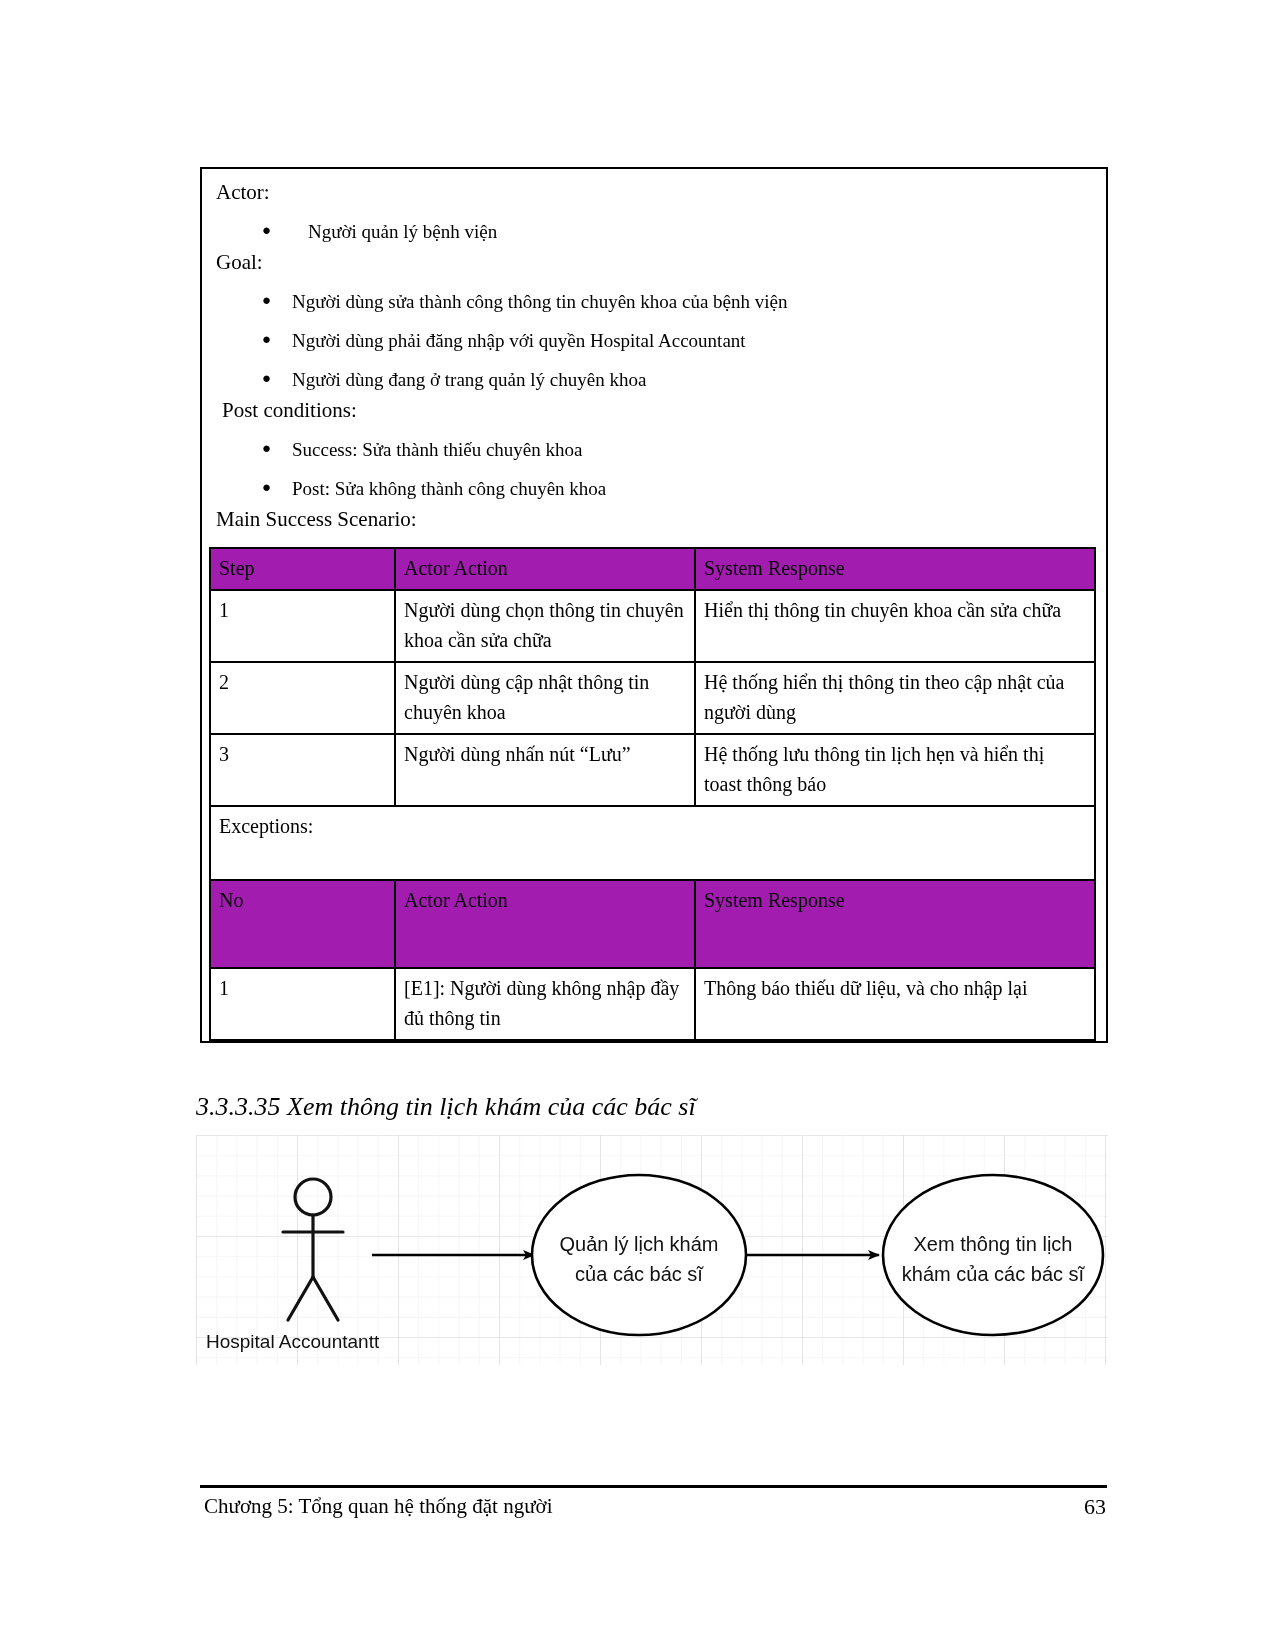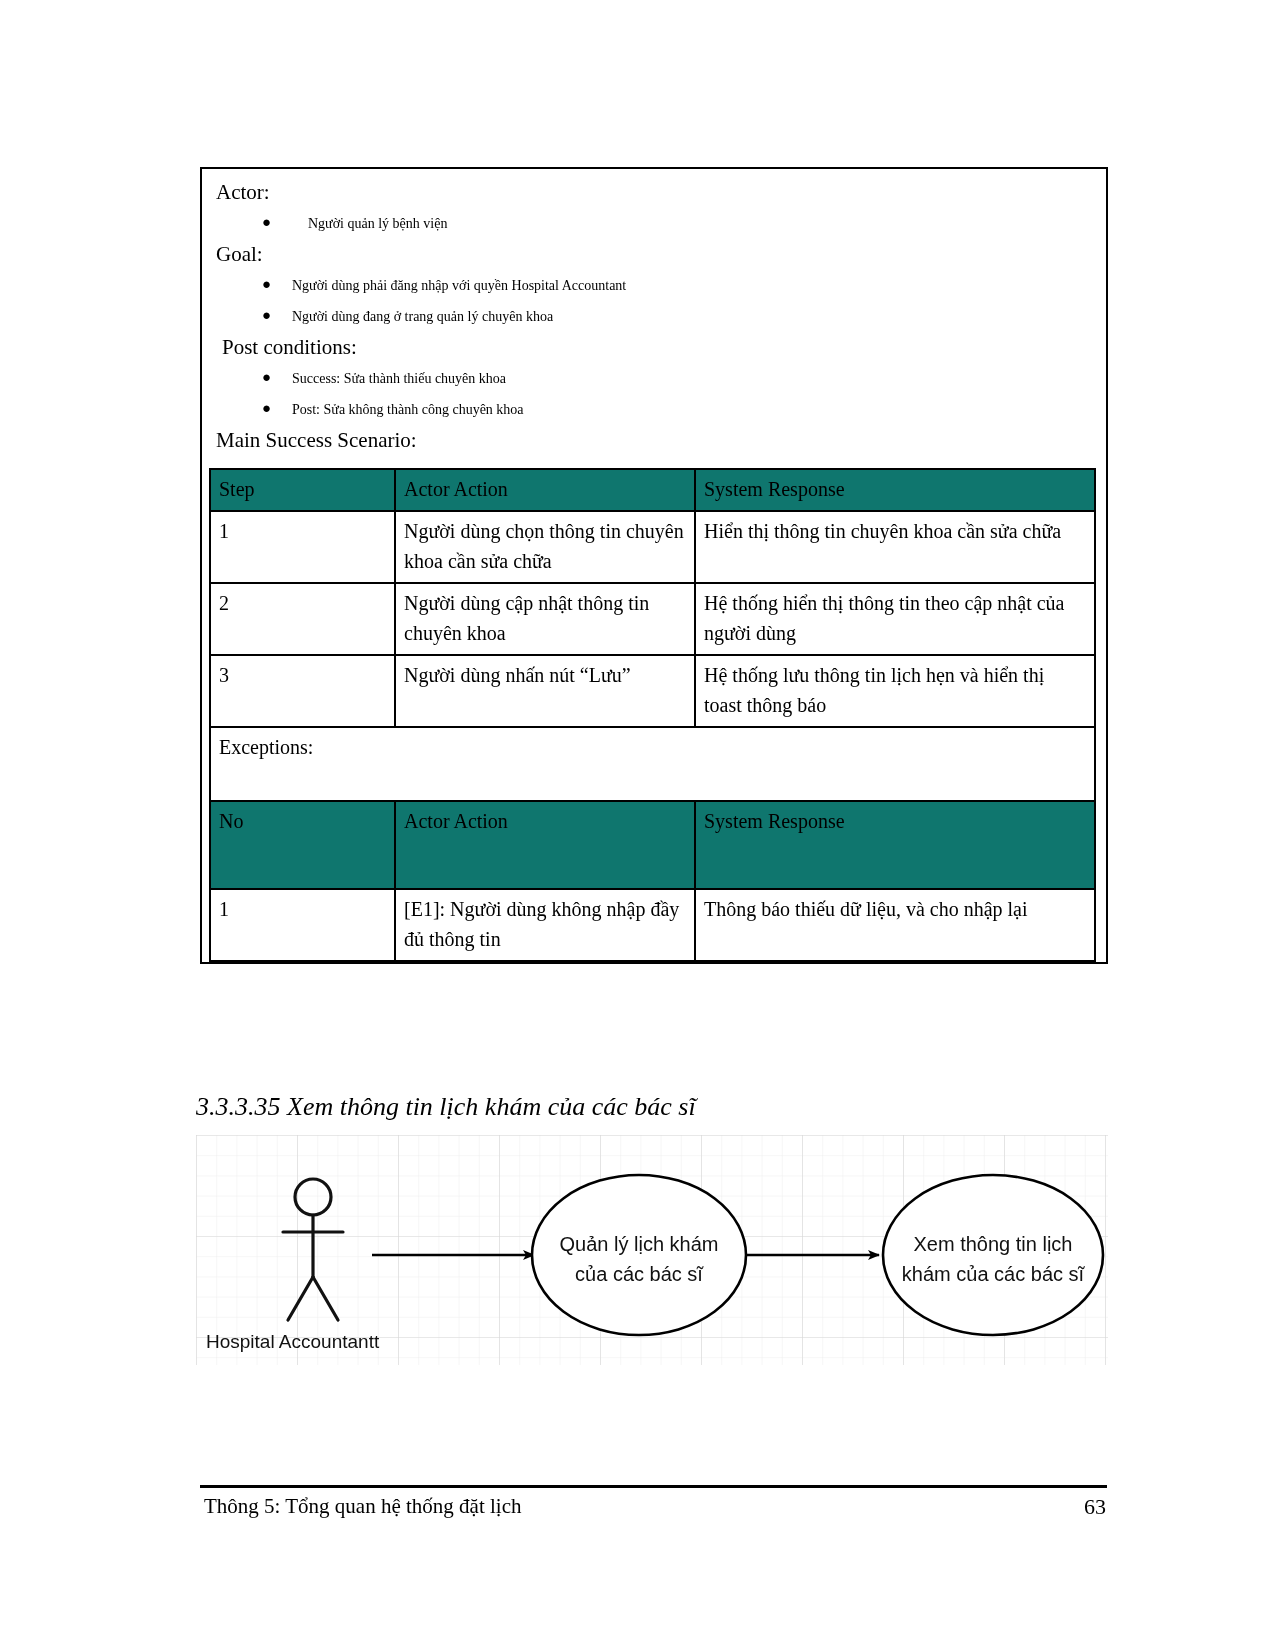--- a/index.html
+++ b/index.html
@@ -46,25 +46,26 @@
     white-space: nowrap;
   }
   .lbl.indent-sm { padding-left: 6px; }
 
   ul.bullets {
     list-style: none;
     margin: 0;
     padding: 0;
   }
   ul.bullets li {
-    font-size: 14px;
+    font-size: 19px;
     line-height: 31px;
     position: relative;
     padding-left: 76px;
     white-space: nowrap;
+    margin-top: 8px;
   }
   ul.bullets li::before {
     content: "\25CF";
     position: absolute;
     left: 46px;
     top: -1px;
     font-size: 15px;
   }
   ul.bullets li.wide-gap { padding-left: 92px; }
   ul.bullets li.wide-gap::before { left: 46px; }
@@ -79,21 +80,21 @@
   .uc-table td, .uc-table th {
     border: 2px solid #000;
     vertical-align: top;
     padding: 4px 8px 6px 8px;
     font-size: 20px;
     line-height: 30px;
     font-weight: normal;
     text-align: left;
   }
   .uc-table th {
-    background: #0f766e;
+    background: #a21caf;
   }
   .col-step { width: 185px; }
   .col-actor { width: 300px; }
   .col-sys   { width: 400px; }
 
   .justify { text-align: justify; text-align-last: left; }
   .cell-pad-sys { padding-left: 10px; }
   .exc-label-row td {
     border-left: 2px solid #000;
     border-right: 2px solid #000;
@@ -156,20 +157,23 @@
 
   <div class="uc-box">
     <div class="uc-inner">
 
       <div class="lbl">Actor:</div>
       <ul class="bullets">
         <li class="wide-gap">Người quản lý bệnh viện</li>
       </ul>
 
       <div class="lbl">Goal:</div>
+      <ul class="bullets">
+        <li>Người dùng sửa thành công thông tin chuyên khoa của bệnh viện</li>
+      </ul>
 
       <ul class="bullets">
         <li>Người dùng phải đăng nhập với quyền Hospital Accountant</li>
         <li>Người dùng đang ở trang quản lý chuyên khoa</li>
       </ul>
 
       <div class="lbl indent-sm">Post conditions:</div>
       <ul class="bullets">
         <li>Success: Sửa thành thiếu chuyên khoa</li>
         <li>Post: Sửa không thành công chuyên khoa</li>
@@ -260,16 +264,16 @@
 
       <line x1="551" y1="120" x2="683" y2="120" stroke="#000" stroke-width="2.4" marker-end="url(#arrowSolid)"></line>
 
       <ellipse cx="797" cy="120" rx="110" ry="80" fill="#ffffff" stroke="#000" stroke-width="2.6"></ellipse>
       <text x="797" y="116" text-anchor="middle" font-family="Liberation Sans, DejaVu Sans, sans-serif" font-size="20" fill="#111" id="svg-uc2-l1">Xem thông tin lịch</text>
       <text x="797" y="146" text-anchor="middle" font-family="Liberation Sans, DejaVu Sans, sans-serif" font-size="20" fill="#111" id="svg-uc2-l2">khám của các bác sĩ</text>
     </svg>
   </div>
 
   <div class="footer-rule"></div>
-  <div class="footer-left">Thông 5: Tổng quan hệ thống đặt lịch</div>
+  <div class="footer-left">Chương 5: Tổng quan hệ thống đặt người</div>
   <div class="footer-right">63</div>
 
 </div>
 
 </body></html>

